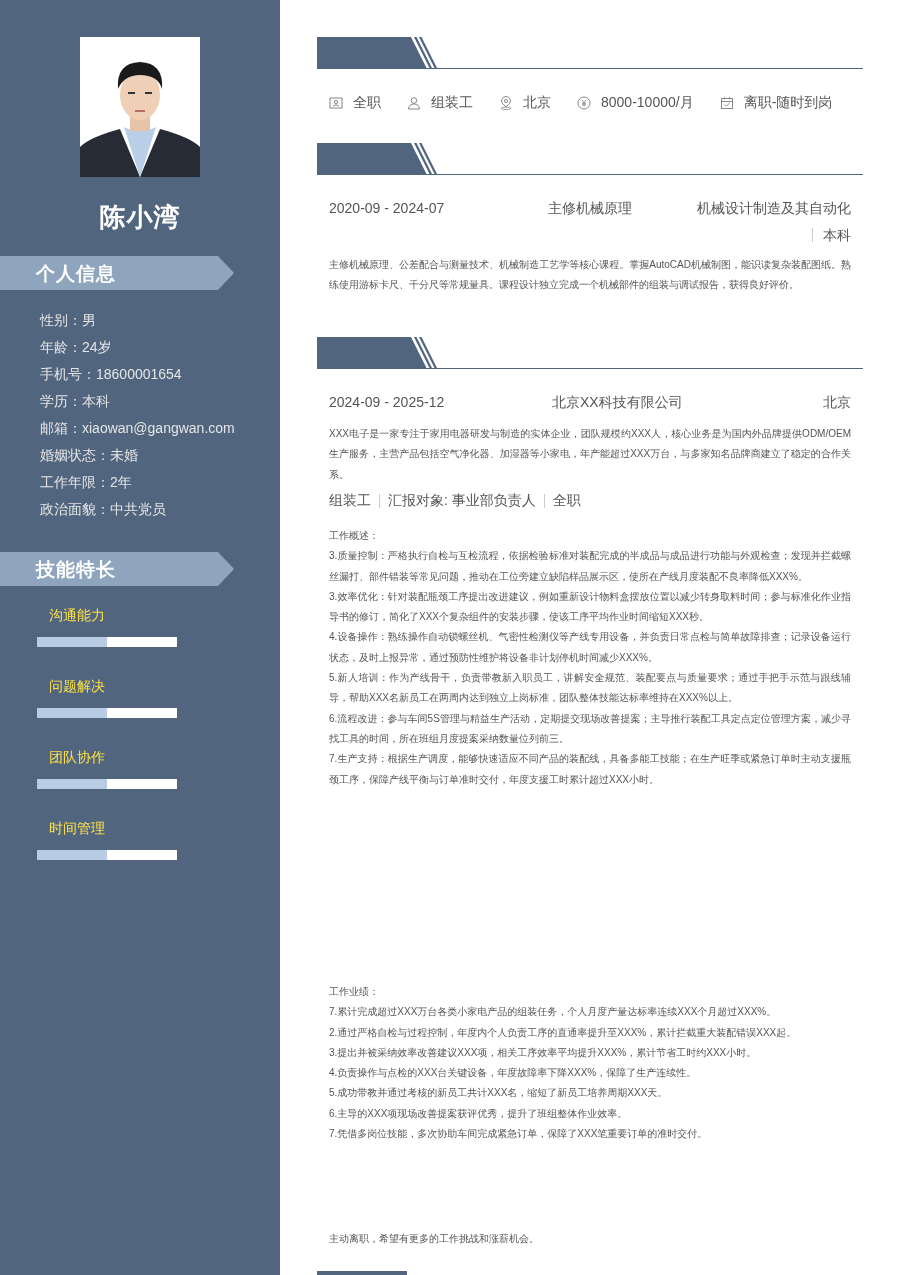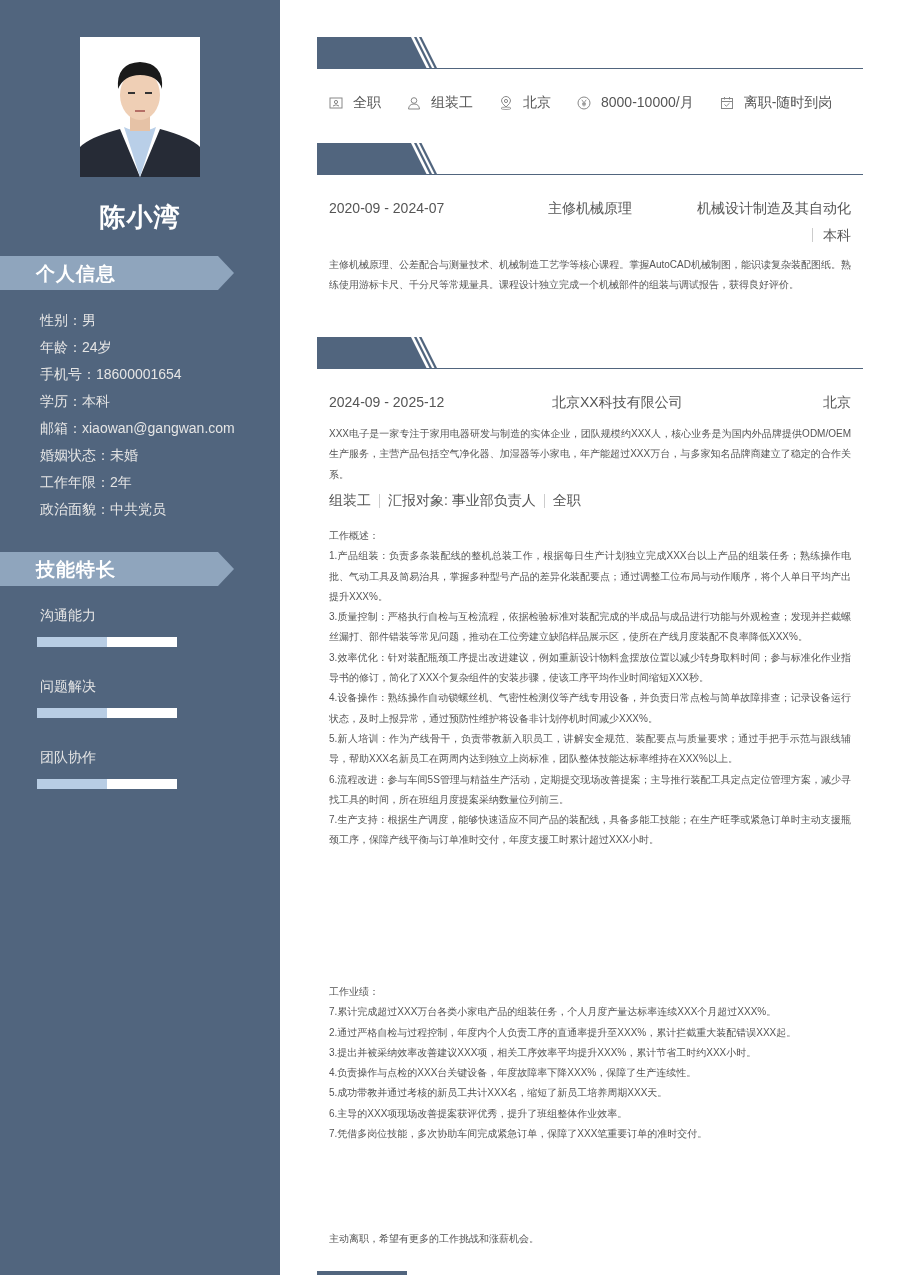--- a/index.html
+++ b/index.html
@@ -14,21 +14,21 @@
 
   .side-banner { position: absolute; left: 0; width: 218px; height: 34px; background: #8fa5bd; }
   .side-banner::after { content: ""; position: absolute; right: -16px; top: 0; border-left: 16px solid #8fa5bd; border-top: 17px solid transparent; border-bottom: 17px solid transparent; }
   .side-banner .t { position: absolute; left: 36px; top: 5px; font-size: 19px; font-weight: bold; color: #fff; letter-spacing: 1px; }
   .side-banner { clip-path: none; }
 
   .info-list { position: absolute; left: 40px; top: 309px; }
   .info-row { font-size: 14px; height: 27px; line-height: 22px; color: #e5e5e5; white-space: nowrap; }
 
   .skill { position: absolute; left: 37px; }
-  .skill .lbl { font-size: 14px; color: #e5e5e5; margin-left: 3px; font-family: Liberation Serif, serif; }
+  .skill .lbl { font-size: 14px; color: #fde047; margin-left: 12px; font-family: Liberation Serif, serif; }
   .skill .bar { margin-top: 12px; width: 140px; height: 10px; background: #ffffff; position: relative; }
   .skill .bar .fill { position: absolute; left: 0; top: 0; height: 10px; background: #b8cde4; }
   .sec-head { position: absolute; left: 317px; width: 546px; height: 32px; }
   .sec-head .line { position: absolute; left: 0; right: 0; bottom: 0; height: 1px; background: #51657e; }
   .sec-head .tab { position: absolute; left: 0; top: 0; height: 32px; width: 90px; background: #51657e; }
   .sec-head .tab .t { position: absolute; left: 19px; top: 6px; font-size: 16px; font-weight: bold; color: #fff; letter-spacing: 1px; margin-top: 29px; }
   .sec-head .stripes { position: absolute; left: 88px; top: 0; width: 40px; height: 32px; }
 
   .intent { position: absolute; left: 329px; top: 92px; display: flex; font-size: 14px; color: #555; }
   .intent .it { display: flex; align-items: center; margin-right: 26px; height: 22px; }
@@ -104,20 +104,26 @@
     <div class="bar">
         <div class="fill" style="width:50%;"></div>
       </div>
   </div>
   <div class="skill" style="top:749px;">
     <div class="lbl">团队协作</div>
     <div class="bar">
         <div class="fill" style="width:50%;"></div>
       </div>
   </div>
+  <div class="skill" style="top:820px;">
+    <div class="lbl">时间管理</div>
+    <div class="bar">
+        <div class="fill" style="width:50%;"></div>
+      </div>
+  </div>
 </div>
 
 <div class="sec-head" style="top:37px;">
   <div class="line"></div>
   <div class="tab">
     <span class="t">求职意向</span>
   </div>
   <svg class="stripes" viewBox="0 0 40 32">
     <polygon points="0,0 6,0 22,32 0,32" fill="#51657e"></polygon>
     <polygon points="9,0 11.5,0 27.5,32 25,32" fill="#51657e"></polygon>
@@ -226,21 +232,20 @@
 <div class="tags">
   <span>组装工</span>
   <span class="sep"></span>
   <span>汇报对象: 事业部负责人</span>
   <span class="sep"></span>
   <span>全职</span>
 </div>
 
 <div class="para" style="top:526px;">
   <p>工作概述：</p>
-  <p>1.产品组装：负责多条装配线的整机总装工作，根据每日生产计划独立完成XXX台以上产品的组装任务；熟练操作电批、气动工具及简易治具，掌握多种型号产品的差异化装配要点；通过调整工位布局与动作顺序，将个人单日平均产出提升XXX%。</p>
   <p>3.质量控制：严格执行自检与互检流程，依据检验标准对装配完成的半成品与成品进行功能与外观检查；发现并拦截螺丝漏打、部件错装等常见问题，推动在工位旁建立缺陷样品展示区，使所在产线月度装配不良率降低XXX%。</p>
   <p>3.效率优化：针对装配瓶颈工序提出改进建议，例如重新设计物料盒摆放位置以减少转身取料时间；参与标准化作业指导书的修订，简化了XXX个复杂组件的安装步骤，使该工序平均作业时间缩短XXX秒。</p>
   <p>4.设备操作：熟练操作自动锁螺丝机、气密性检测仪等产线专用设备，并负责日常点检与简单故障排查；记录设备运行状态，及时上报异常，通过预防性维护将设备非计划停机时间减少XXX%。</p>
   <p>5.新人培训：作为产线骨干，负责带教新入职员工，讲解安全规范、装配要点与质量要求；通过手把手示范与跟线辅导，帮助XXX名新员工在两周内达到独立上岗标准，团队整体技能达标率维持在XXX%以上。</p>
   <p>6.流程改进：参与车间5S管理与精益生产活动，定期提交现场改善提案；主导推行装配工具定点定位管理方案，减少寻找工具的时间，所在班组月度提案采纳数量位列前三。</p>
   <p>7.生产支持：根据生产调度，能够快速适应不同产品的装配线，具备多能工技能；在生产旺季或紧急订单时主动支援瓶颈工序，保障产线平衡与订单准时交付，年度支援工时累计超过XXX小时。</p>
 </div>
 
 <div class="para" style="top:982px;">
   <p>工作业绩：</p>

